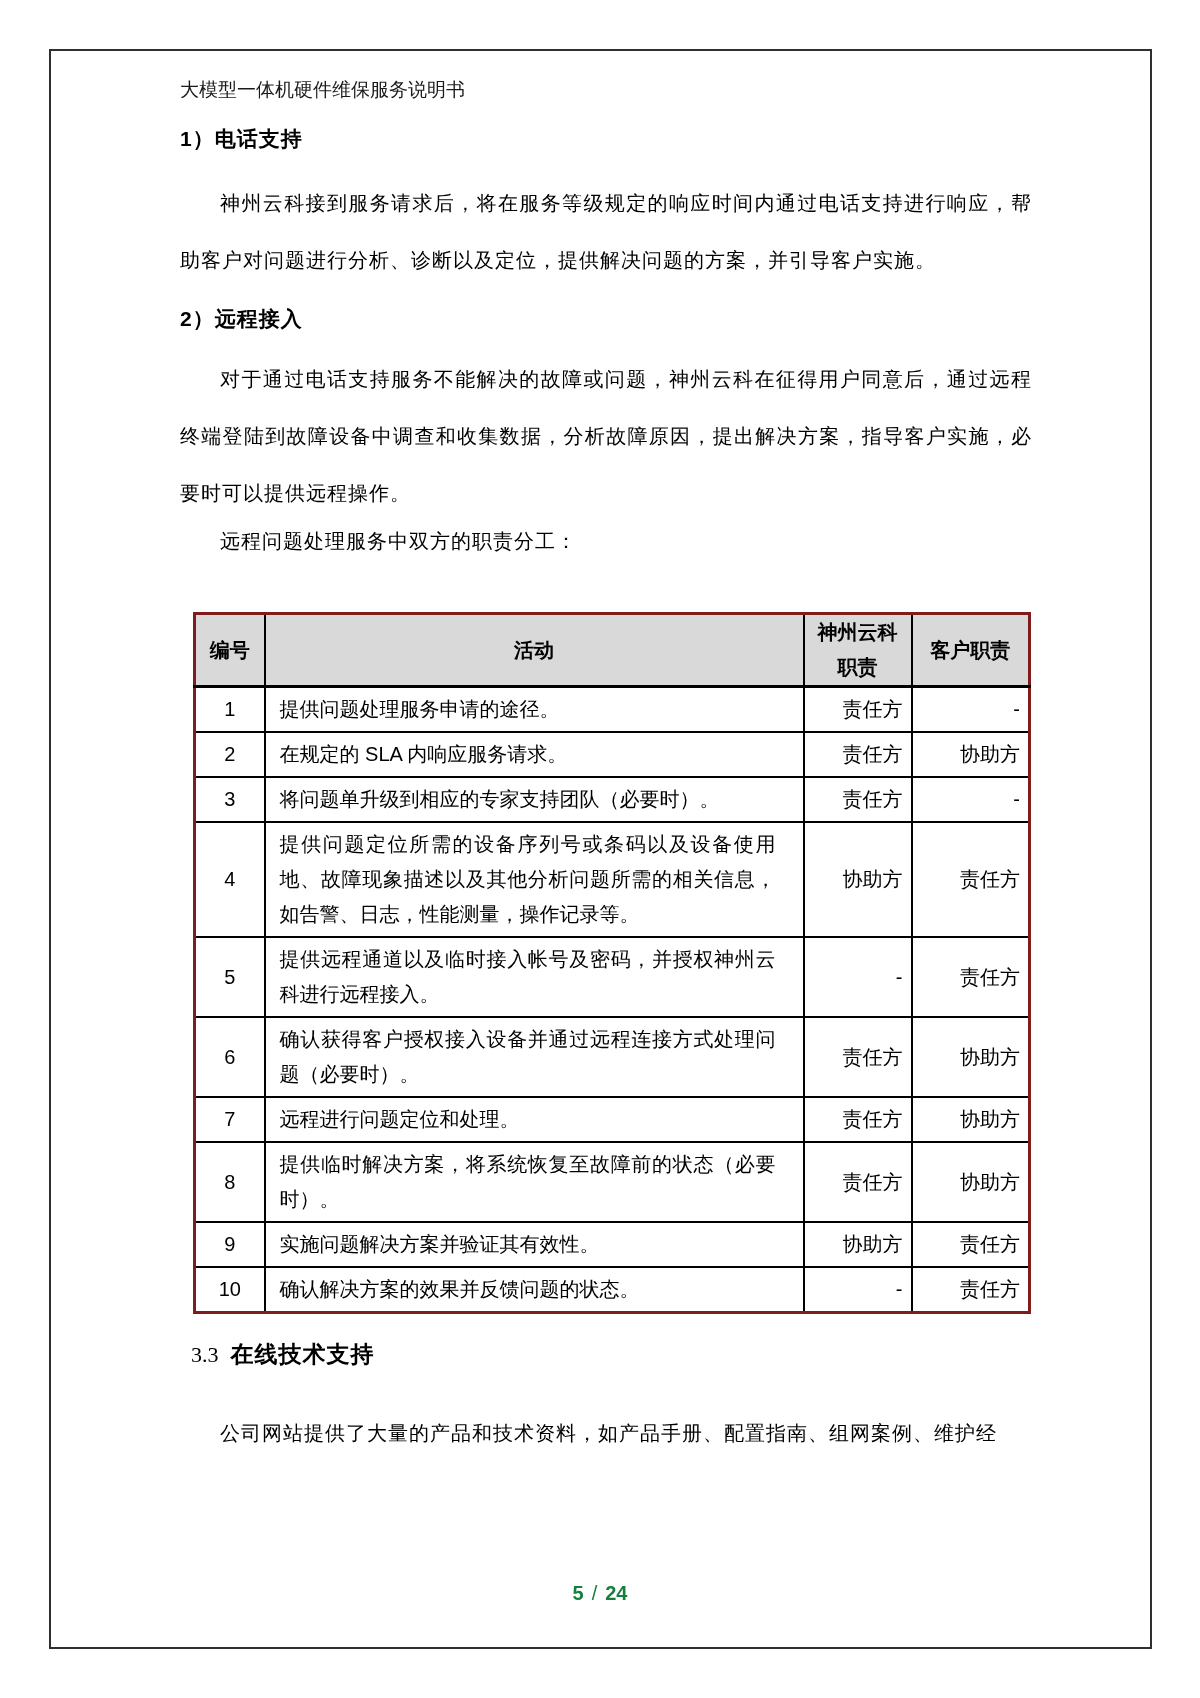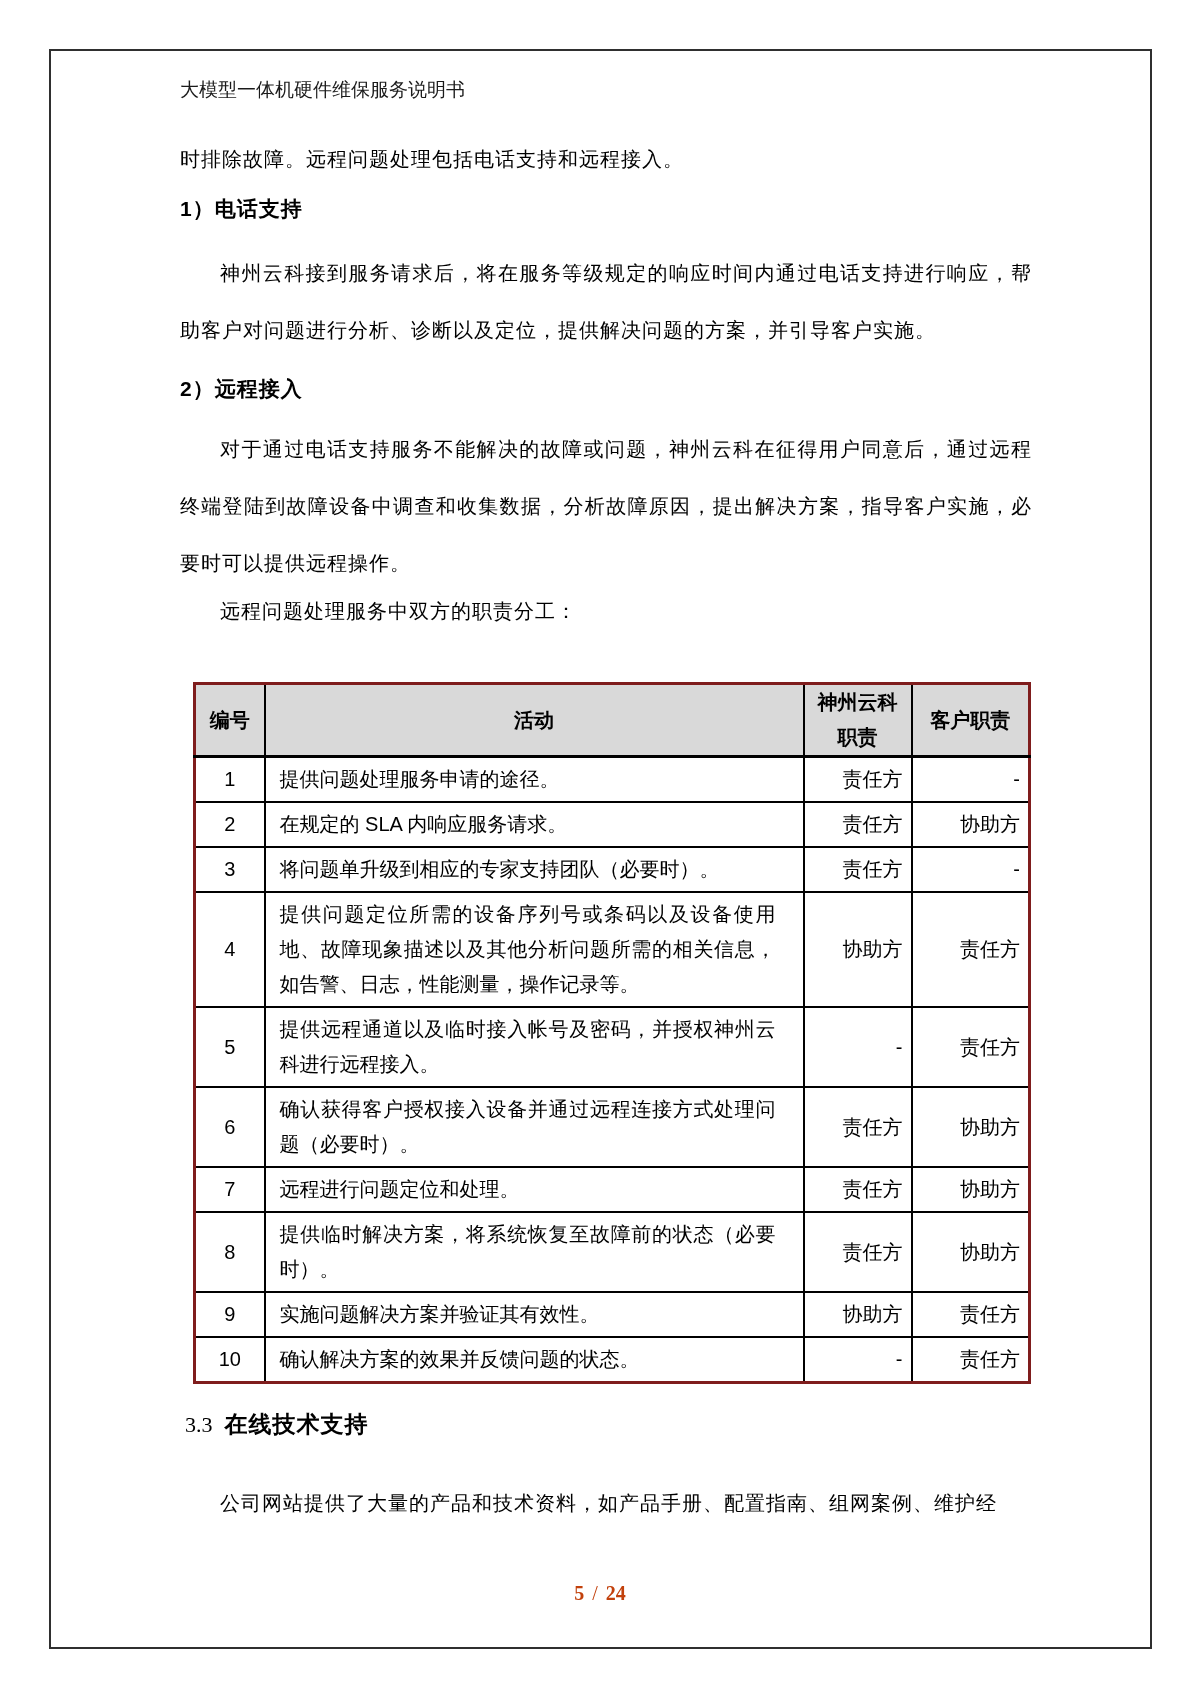--- a/index.html
+++ b/index.html
@@ -51,45 +51,44 @@
     background:#d9d9d9;font-weight:bold;border:2px solid #000;border-bottom:3px solid #000;
     line-height:35px;height:70px;padding:0 12px;text-align:center;vertical-align:middle;
   }
   table.resp td{
     border:2px solid #000;line-height:35px;padding:4px 8px;vertical-align:middle;
   }
   table.resp td.num{text-align:center;padding:4px 0;}
   table.resp td.act{text-align:justify;text-justify:inter-ideograph;padding-left:14px;padding-right:27px;}
   table.resp td.resp-cell{text-align:right;}
   .h33{
-    margin-top:24px;line-height:32px;margin-left:5px;
+    margin-top:24px;line-height:32px;margin-left:11px;
   }
   .h33 .sec-no{
     font-family:"Liberation Serif","DejaVu Serif",serif;font-size:22px;font-weight:normal;
     margin-right:12px;
   }
   .h33 .sec-title{font-size:23px;font-weight:bold;letter-spacing:1px;}
   .para.p33{margin-top:44px;line-height:32px;}
   .footer{
     position:absolute;left:0;top:1582px;width:1200px;text-align:center;
-    font-family:Liberation Serif, serif;font-size:20px;color:#c2410c;
+    font-family:Liberation Sans, sans-serif;font-size:20px;color:#15803d;
   }
   .footer .pg{font-weight:bold;}
   .footer .sep{font-weight:normal;padding:0 8px;}
 </style>
 </head>
 <body>
 
 <div class="page-border"></div>
 
 <div class="content">
 
   <div class="doc-title">大模型一体机硬件维保服务说明书</div>
 
-  <div class="intro">时排除故障。远程问题处理包括电话支持和远程接入。</div>
 
   <div class="h-num">1）电话支持</div>
 
   <p class="para p1">神州云科接到服务请求后，将在服务等级规定的响应时间内通过电话支持进行响应，帮助客户对问题进行分析、诊断以及定位，提供解决问题的方案，并引导客户实施。</p>
 
   <div class="h-num h2x">2）远程接入</div>
 
   <p class="para p2">对于通过电话支持服务不能解决的故障或问题，神州云科在征得用户同意后，通过远程终端登陆到故障设备中调查和收集数据，分析故障原因，提出解决方案，指导客户实施，必要时可以提供远程操作。</p>
 
   <div class="duties-line">远程问题处理服务中双方的职责分工：</div>

